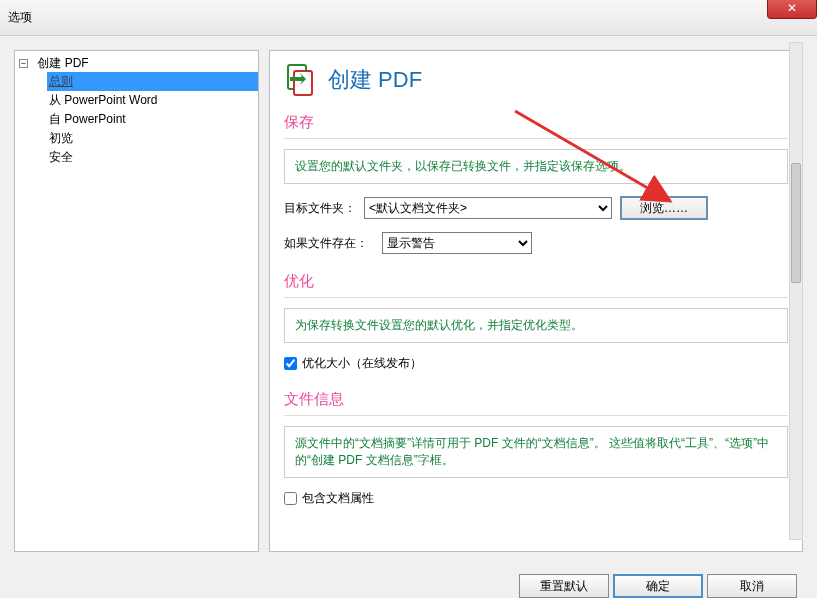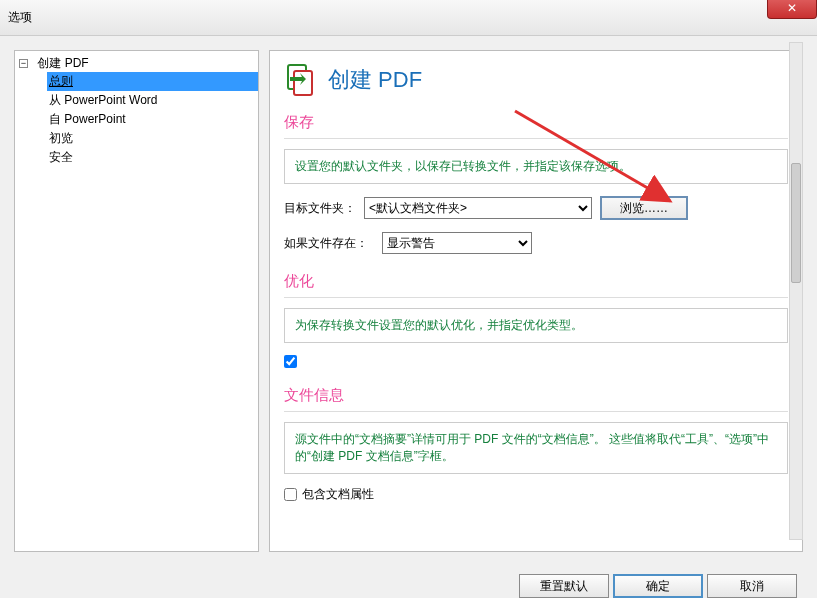--- a/index.html
+++ b/index.html
@@ -8,36 +8,36 @@
 .titlebar { height: 36px; background: linear-gradient(#f8f8f8, #e6e6e6); border-bottom: 1px solid #ccc; display: flex; align-items: center; padding: 0 8px; position: relative; }
 .close-btn { position: absolute; right: 0; top: -3px; width: 50px; height: 22px; background: linear-gradient(#e06060, #c83030); border: 1px solid #8a1a1a; border-top: none; border-radius: 0 0 4px 4px; color: #fff; display: flex; align-items: center; justify-content: center; font-size: 14px; cursor: pointer; }
 
 .content { padding: 14px; height: 530px; display: flex; gap: 10px; }
 .sidebar { width: 245px; height: 100%; border: 1px solid #bcbcbc; background: #fff; padding: 4px 0; }
 .tree-root { padding-left: 4px; }
 .tree-toggle { display: inline-block; width: 9px; height: 9px; border: 1px solid #888; background: #fff; text-align: center; line-height: 7px; font-size: 9px; margin-right: 4px; position: relative; top: -1px; }
 .tree-label { cursor: pointer; padding: 1px 2px; }
 .tree-children { padding-left: 28px; }
 .tree-item { padding: 1px 2px; cursor: pointer; display: block; }
-.tree-item.selected { background: #3399ff; color: #000000; text-decoration: underline; }
+.tree-item.selected { background: #3399ff; color: #404040; text-decoration: underline; }
 
 .main-panel { flex: 1; height: 100%; border: 1px solid #bcbcbc; background: #fff; padding: 12px 14px; overflow-y: auto; position: relative; }
 .page-header { display: flex; align-items: center; gap: 10px; margin-bottom: 16px; }
 .page-icon svg { display: block; }
 .page-title { font-size: 22px; color: #1a6fb8; }
 
 .section { margin-bottom: 18px; }
 .section-heading { font-size: 15px; color: #ec4899; margin-bottom: 6px; }
 .hr { height: 1px; background: #ddd; margin: 6px 0 10px; border: none; }
 .desc-box { border: 1px solid #ccc; padding: 8px 10px; color: #15803d; margin-bottom: 12px; }
 
 .form-row { display: flex; align-items: center; gap: 8px; margin-bottom: 12px; }
 .form-label { min-width: 72px; color: #000000; }
 select { font-size: 12px; height: 22px; border: 1px solid #7a7a7a; background: #fff; }
-.sel-target { width: 228px; }
+.sel-target { width: 248px; }
 .sel-exist { width: 150px; }
 .browse-btn { height: 24px; padding: 0 18px; border: 2px solid #6a8fb5; background: linear-gradient(#f8f8f8,#e8e8e8); cursor: pointer; }
 
 .checkbox-row { display: flex; align-items: center; gap: 5px; }
 .checkbox-row input { width: 13px; height: 13px; }
 
 .arrow-overlay { position: absolute; pointer-events: none; }
 
 .scrollbar-track { position: absolute; right: 14px; top: 42px; width: 14px; height: 498px; background: #eaeaea; border: 1px solid #d5d5d5; }
 .scrollbar-thumb { position: absolute; left: 1px; top: 120px; width: 10px; height: 120px; background: #cfcfcf; border: 1px solid #b0b0b0; border-radius: 2px; }
@@ -105,20 +105,21 @@
         </select>
       </div>
     </div>
 
     <div class="section">
       <div class="section-heading">优化</div>
       <div class="hr"></div>
       <div class="desc-box">为保存转换文件设置您的默认优化，并指定优化类型。</div>
       <div class="checkbox-row">
         <input type="checkbox" checked="" style="">
+        <span>优化大小（在线发布）</span>
       </div>
     </div>
 
     <div class="section">
       <div class="section-heading">文件信息</div>
       <div class="hr"></div>
       <div class="desc-box">源文件中的“文档摘要”详情可用于 PDF 文件的“文档信息”。 这些值将取代“工具”、“选项”中的“创建 PDF 文档信息”字框。</div>
       <div class="checkbox-row">
         <input type="checkbox" style="">
         <span>包含文档属性</span>

